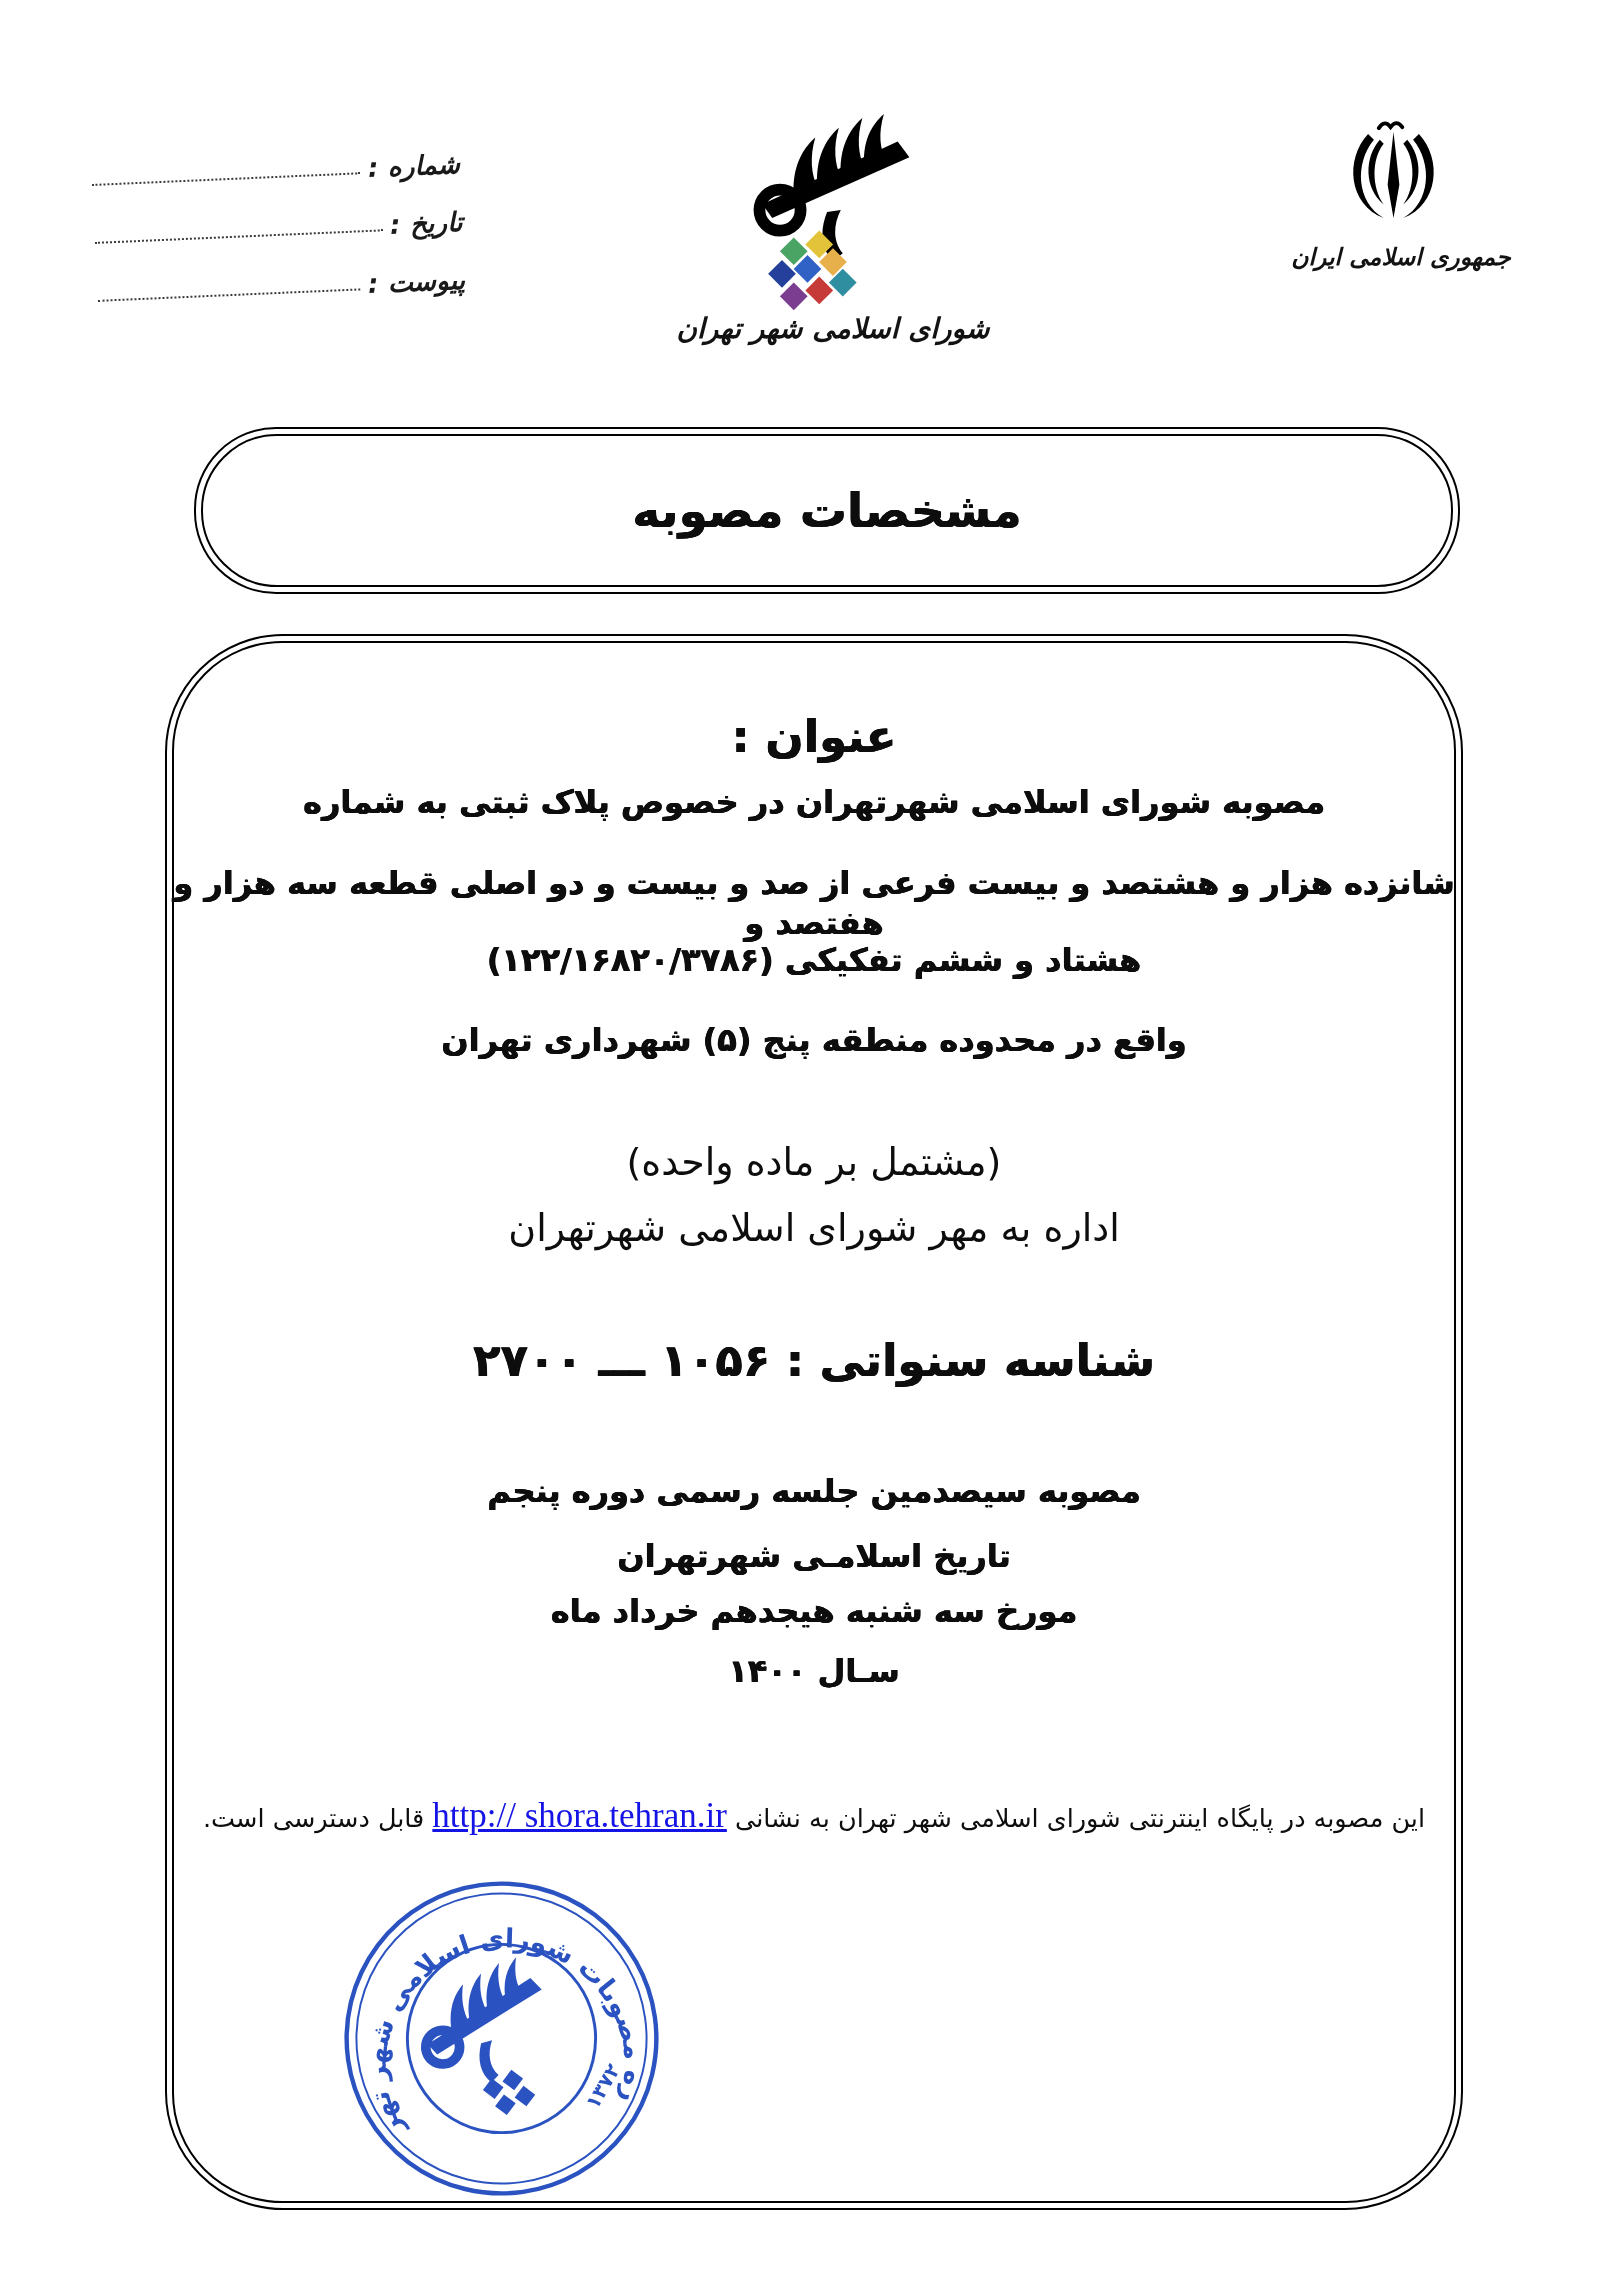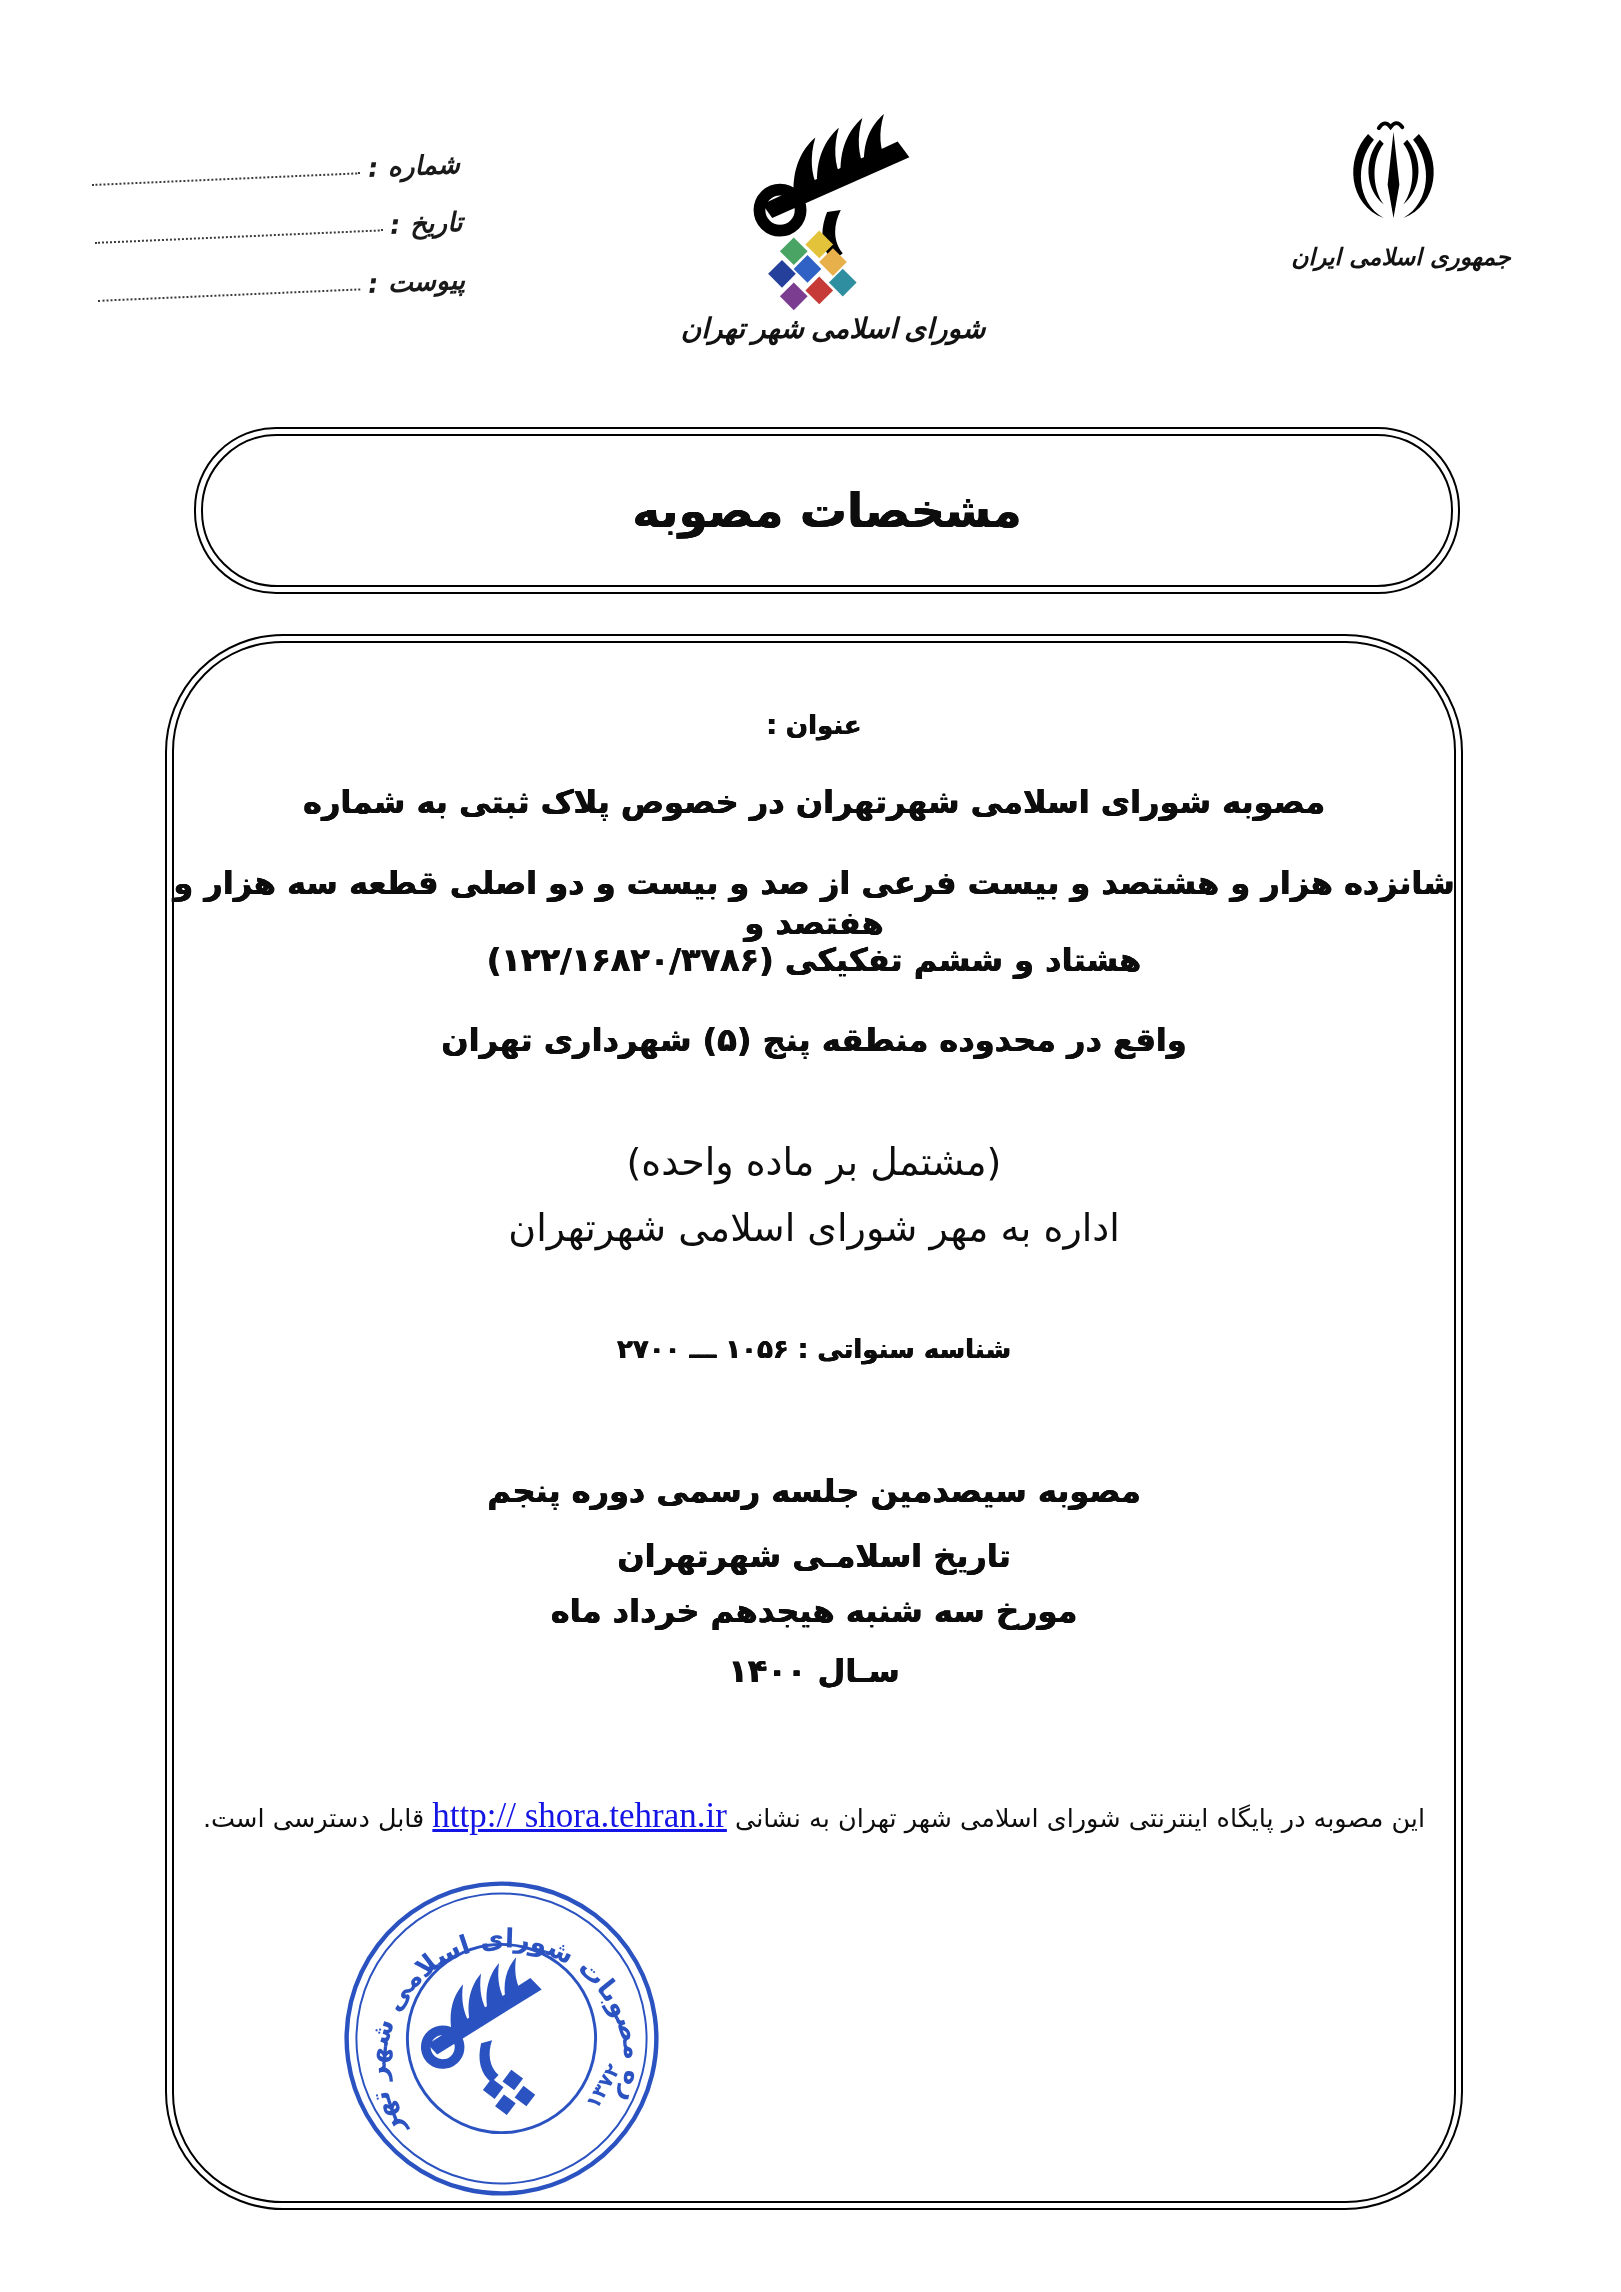--- a/index.html
+++ b/index.html
@@ -27,21 +27,21 @@
   .box-outer{position:absolute;border:2.9px solid #000;}
   .box-inner{position:absolute;inset:4.9px;border:2.5px solid #000;}
   .specbox-outer{left:194px;top:427px;width:1262px;height:163px;border-radius:82px;}
   .specbox-inner{border-radius:76px;display:flex;align-items:center;justify-content:center;}
   .spec-title{font-size:47px;}
 
   .mainbox-outer{left:165px;top:634px;width:1294px;height:1572px;border-radius:118px;}
   .mainbox-inner{border-radius:110px;}
 
   .line{position:absolute;left:0;width:100%;}
-  .f36{font-size:26px;}
+  .f36{font-size:45px;}
   .f33{font-size:32px;line-height:1.25;}
   .f31{font-size:38px;}
   .f26{font-size:25.5px;}
 
   .url-link{
     font-family:"Liberation Serif", serif;font-size:35px;color:#1414e6;
     text-decoration:underline;direction:ltr;unicode-bidi:isolate;white-space:nowrap;
   }
   svg{display:block;}
 </style>
@@ -80,21 +80,21 @@
     <rect x="52" y="130" width="20" height="20" transform="rotate(45 62 140)" fill="#4aa564"></rect>
     <rect x="78" y="123" width="20" height="20" transform="rotate(45 88 133)" fill="#e3c33a"></rect>
     <rect x="40" y="153" width="20" height="20" transform="rotate(45 50 163)" fill="#24409a"></rect>
     <rect x="66" y="148" width="20" height="20" transform="rotate(45 76 158)" fill="#2f62c4"></rect>
     <rect x="92" y="141" width="20" height="20" transform="rotate(45 102 151)" fill="#e8b04b"></rect>
     <rect x="52" y="176" width="20" height="20" transform="rotate(45 62 186)" fill="#7b3d8f"></rect>
     <rect x="78" y="170" width="20" height="20" transform="rotate(45 88 180)" fill="#c63b38"></rect>
     <rect x="102" y="162" width="20" height="20" transform="rotate(45 112 172)" fill="#2f8fa0"></rect>
   </g>
 </svg>
-<div class="abs center rtl logo-caption" style="left:676px;top:312px;width:314px;font-family:Liberation Serif, serif;">شورای اسلامی شهر تهران</div>
+<div class="abs center rtl logo-caption" style="left:676px;top:312px;width:314px;">شورای اسلامی شهر تهران</div>
 
 <svg class="abs" style="left:1325px;top:116px;" width="137" height="120" viewBox="0 0 140 122" aria-hidden="true">
   <path d="M55,12 Q61,3 67,11 Q73,3 79,11" fill="none" stroke="#000" stroke-width="4" stroke-linecap="round"></path>
   <path fill="#000" d="M70,16 L76,70 L70,104 L64,70 Z"></path>
   <path fill="#000" d="M56,24 C40,42 40,74 60,90 C48,74 47,44 60,28 Z"></path>
   <path fill="#000" d="M84,24 C100,42 100,74 80,90 C92,74 93,44 80,28 Z"></path>
   <path fill="#000" d="M44,18 C20,44 24,90 60,104 C32,88 30,48 50,24 Z"></path>
   <path fill="#000" d="M96,18 C120,44 116,90 80,104 C108,88 110,48 90,24 Z"></path>
 </svg>
 <div class="abs center rtl emblem-caption" style="left:1264px;top:243px;width:274px;">جمهوری اسلامی ایران</div>

